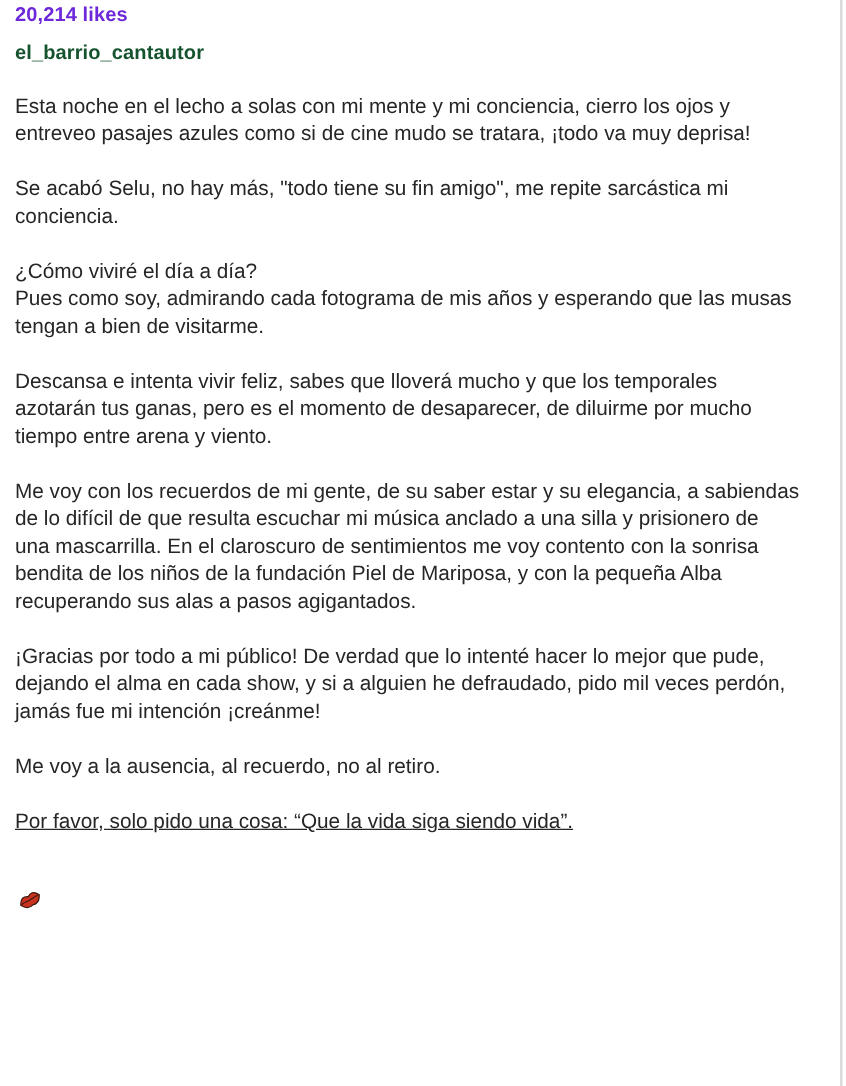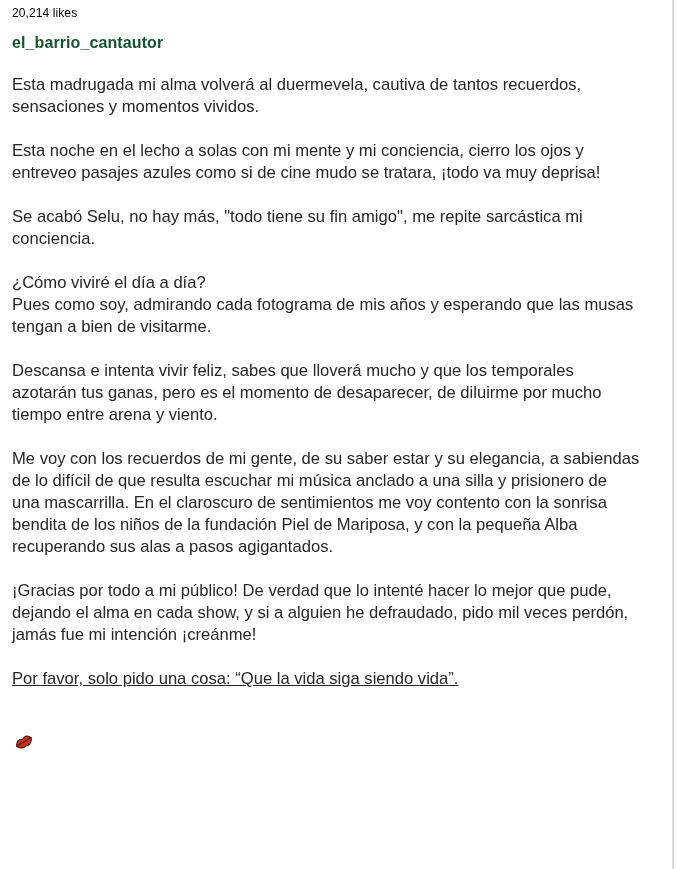--- a/index.html
+++ b/index.html
@@ -22,23 +22,23 @@
       width: 674px;
       height: 869px;
       border-right: 2px solid #dbdbdb;
       box-sizing: border-box;
       padding: 0 12px;
     }
     .likes {
       position: absolute;
       left: 12px;
       top: 3px;
-      font-size: 12px;
-      font-weight: 400;
-      color: #000000;
+      font-size: 16px;
+      font-weight: 700;
+      color: #6d28d9;
       line-height: 20px;
       letter-spacing: 0.1px;
     }
     .username {
       position: absolute;
       left: 12px;
       top: 33px;
       font-size: 16px;
       font-weight: 600;
       color: #14532d;
@@ -68,40 +68,39 @@
     }
   </style>
 </head>
 <body>
 
 <div class="post">
   <div class="likes">20,214 likes</div>
   <div class="username">el_barrio_cantautor</div>
 
   <div class="caption">
-    <p class="para">Esta madrugada mi alma volverá al duermevela, cautiva de tantos recuerdos,
-sensaciones y momentos vividos.</p>
     <p class="para">Esta noche en el lecho a solas con mi mente y mi conciencia, cierro los ojos y
 entreveo pasajes azules como si de cine mudo se tratara, ¡todo va muy deprisa!</p>
     <p class="para">Se acabó Selu, no hay más, "todo tiene su fin amigo", me repite sarcástica mi
 conciencia.</p>
     <p class="para">¿Cómo viviré el día a día?
 Pues como soy, admirando cada fotograma de mis años y esperando que las musas
 tengan a bien de visitarme.</p>
     <p class="para">Descansa e intenta vivir feliz, sabes que lloverá mucho y que los temporales
 azotarán tus ganas, pero es el momento de desaparecer, de diluirme por mucho
 tiempo entre arena y viento.</p>
     <p class="para">Me voy con los recuerdos de mi gente, de su saber estar y su elegancia, a sabiendas
 de lo difícil de que resulta escuchar mi música anclado a una silla y prisionero de
 una mascarrilla. En el claroscuro de sentimientos me voy contento con la sonrisa
 bendita de los niños de la fundación Piel de Mariposa, y con la pequeña Alba
 recuperando sus alas a pasos agigantados.</p>
     <p class="para">¡Gracias por todo a mi público! De verdad que lo intenté hacer lo mejor que pude,
 dejando el alma en cada show, y si a alguien he defraudado, pido mil veces perdón,
 jamás fue mi intención ¡creánme!</p>
+    <p class="para">Me voy a la ausencia, al recuerdo, no al retiro.</p>
 
     <div class="para tight">Por favor, solo pido una cosa: “Que la vida siga siendo vida”.</div>
     <div class="para">
       <span class="kiss">
         <svg width="20" height="16" viewBox="0 0 20 16">
           <g transform="rotate(-30 10 8)">
             <path d="M1.5 8 C 4 3, 7 3, 10 5 C 13 3, 16 3, 18.5 8 C 16 13, 13 13.5, 10 12.5 C 7 13.5, 4 13, 1.5 8 Z" fill="#c8321e" stroke="#3a1a10" stroke-width="1"></path>
             <path d="M2.5 8 C 6 7, 8 8.5, 10 7.8 C 12 8.5, 14 7, 17.5 8" fill="none" stroke="#3a1a10" stroke-width="0.9"></path>
           </g>
         </svg>

